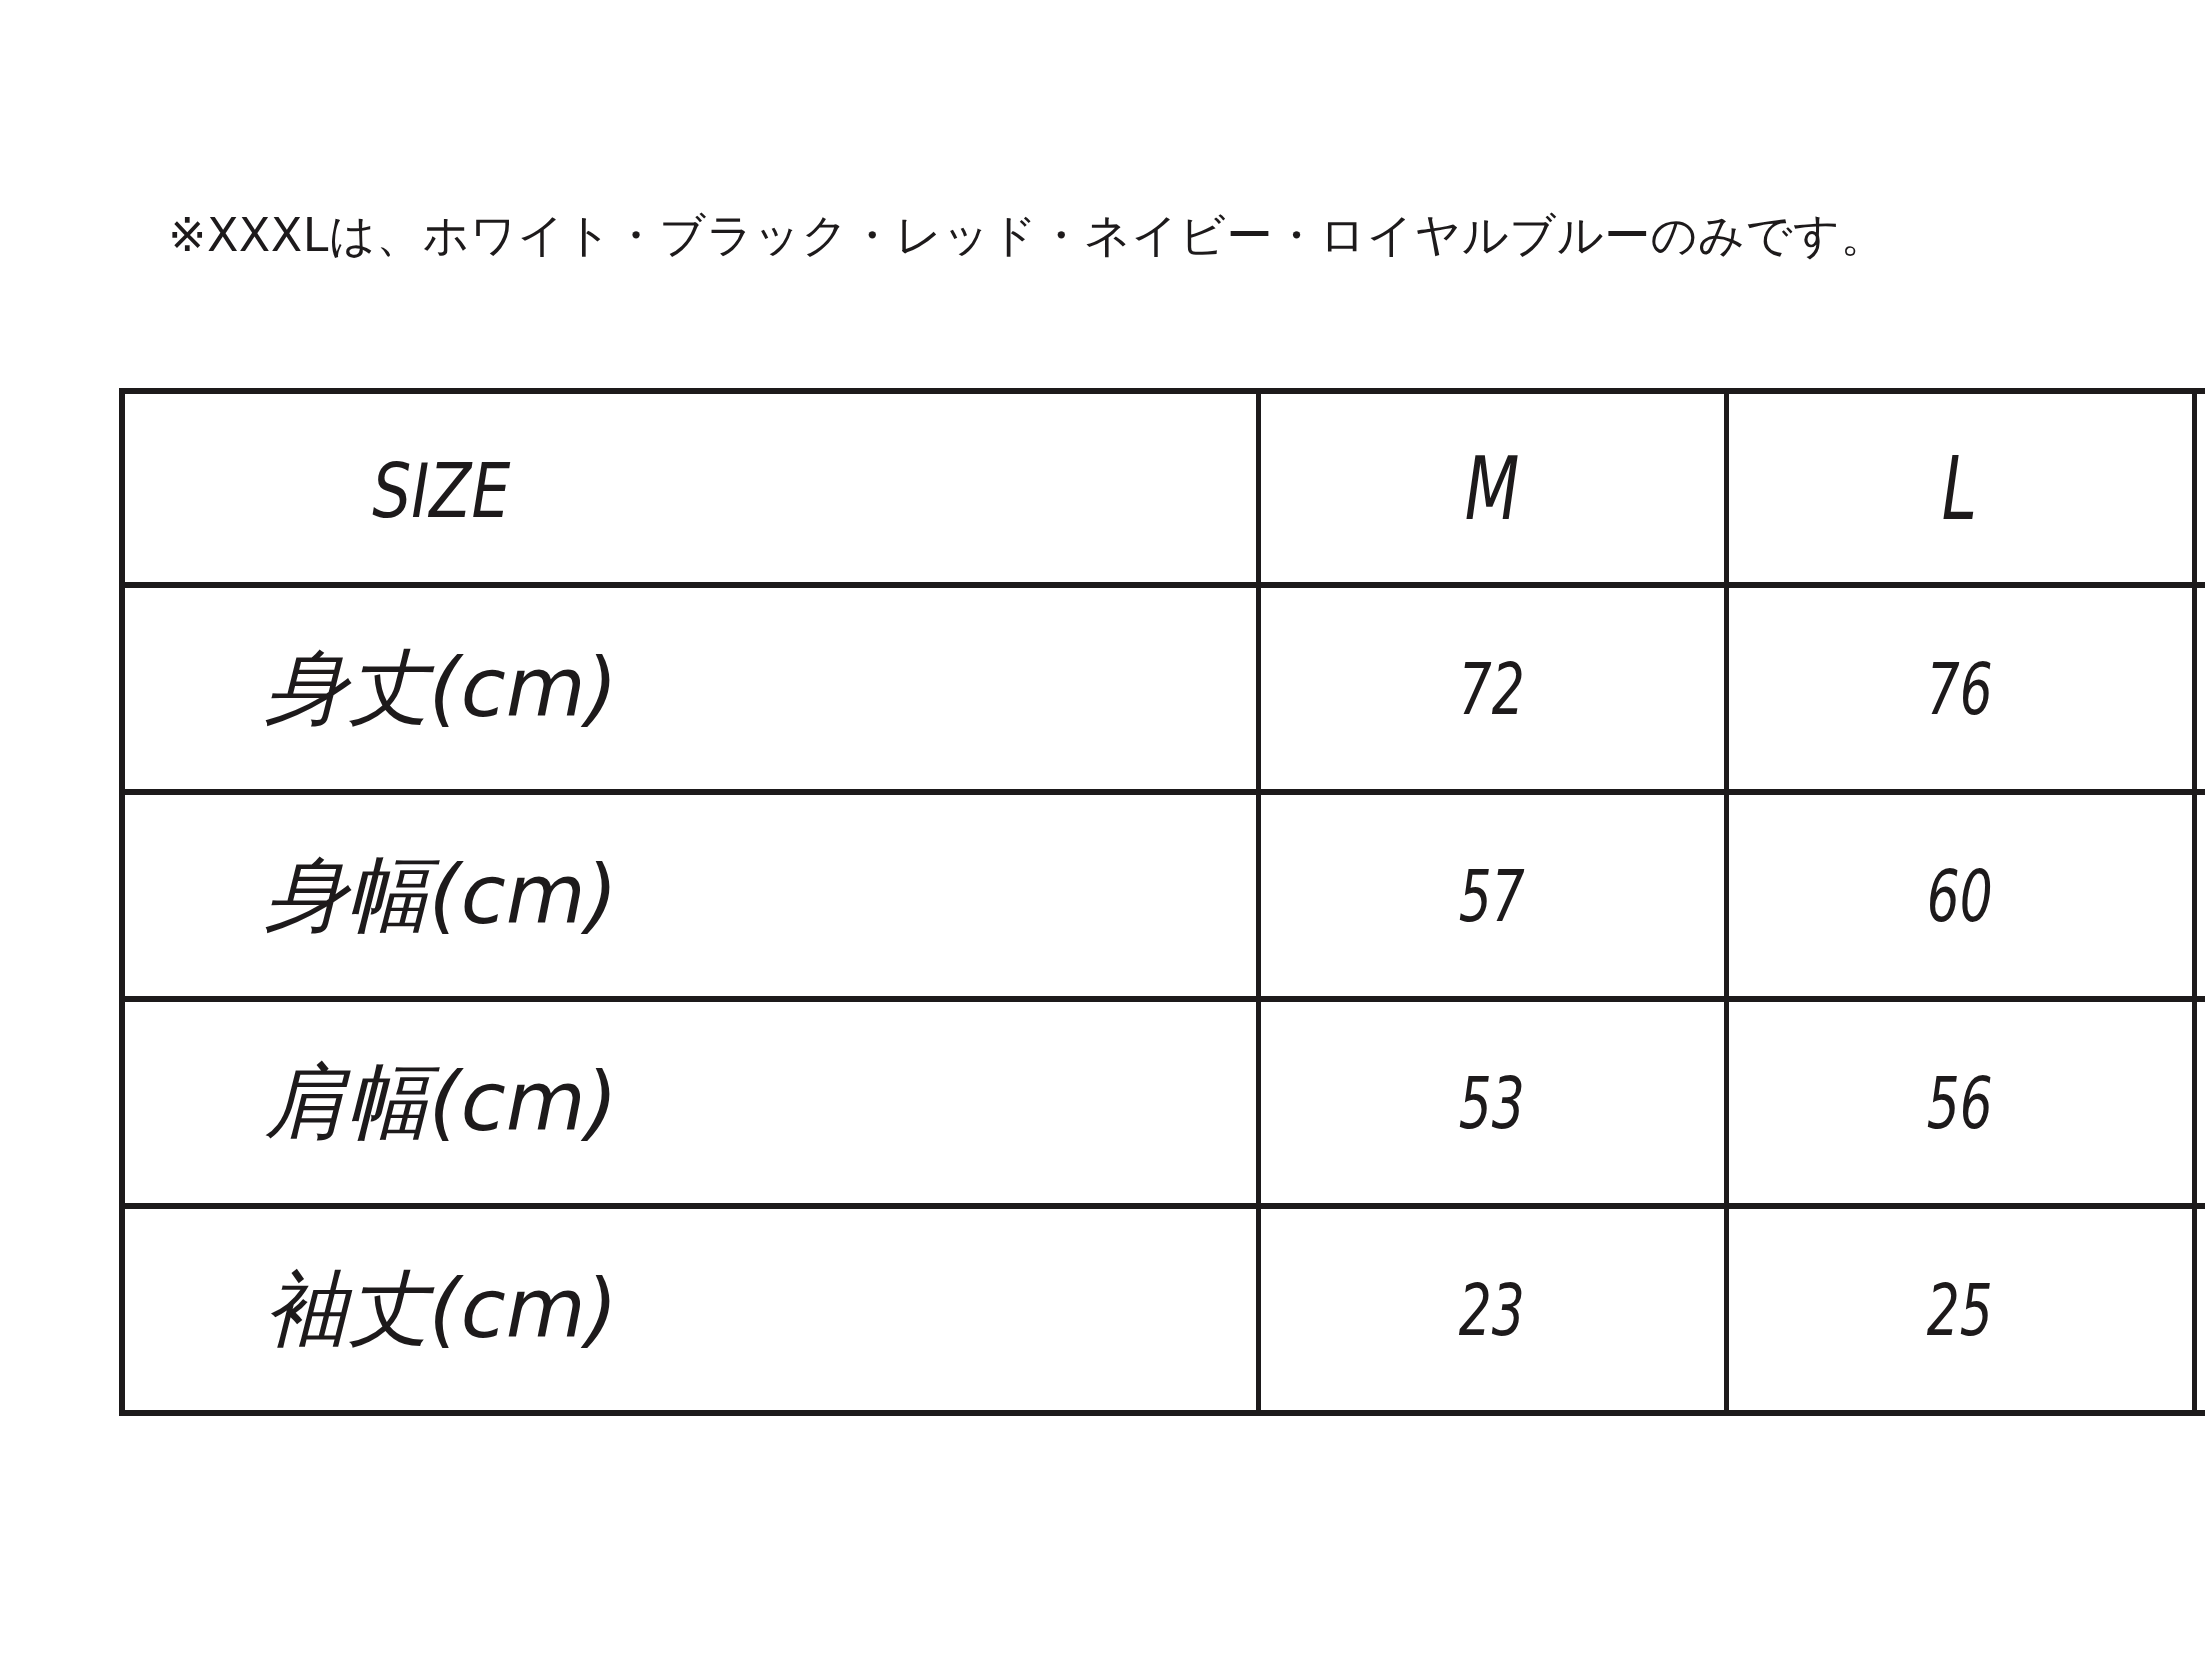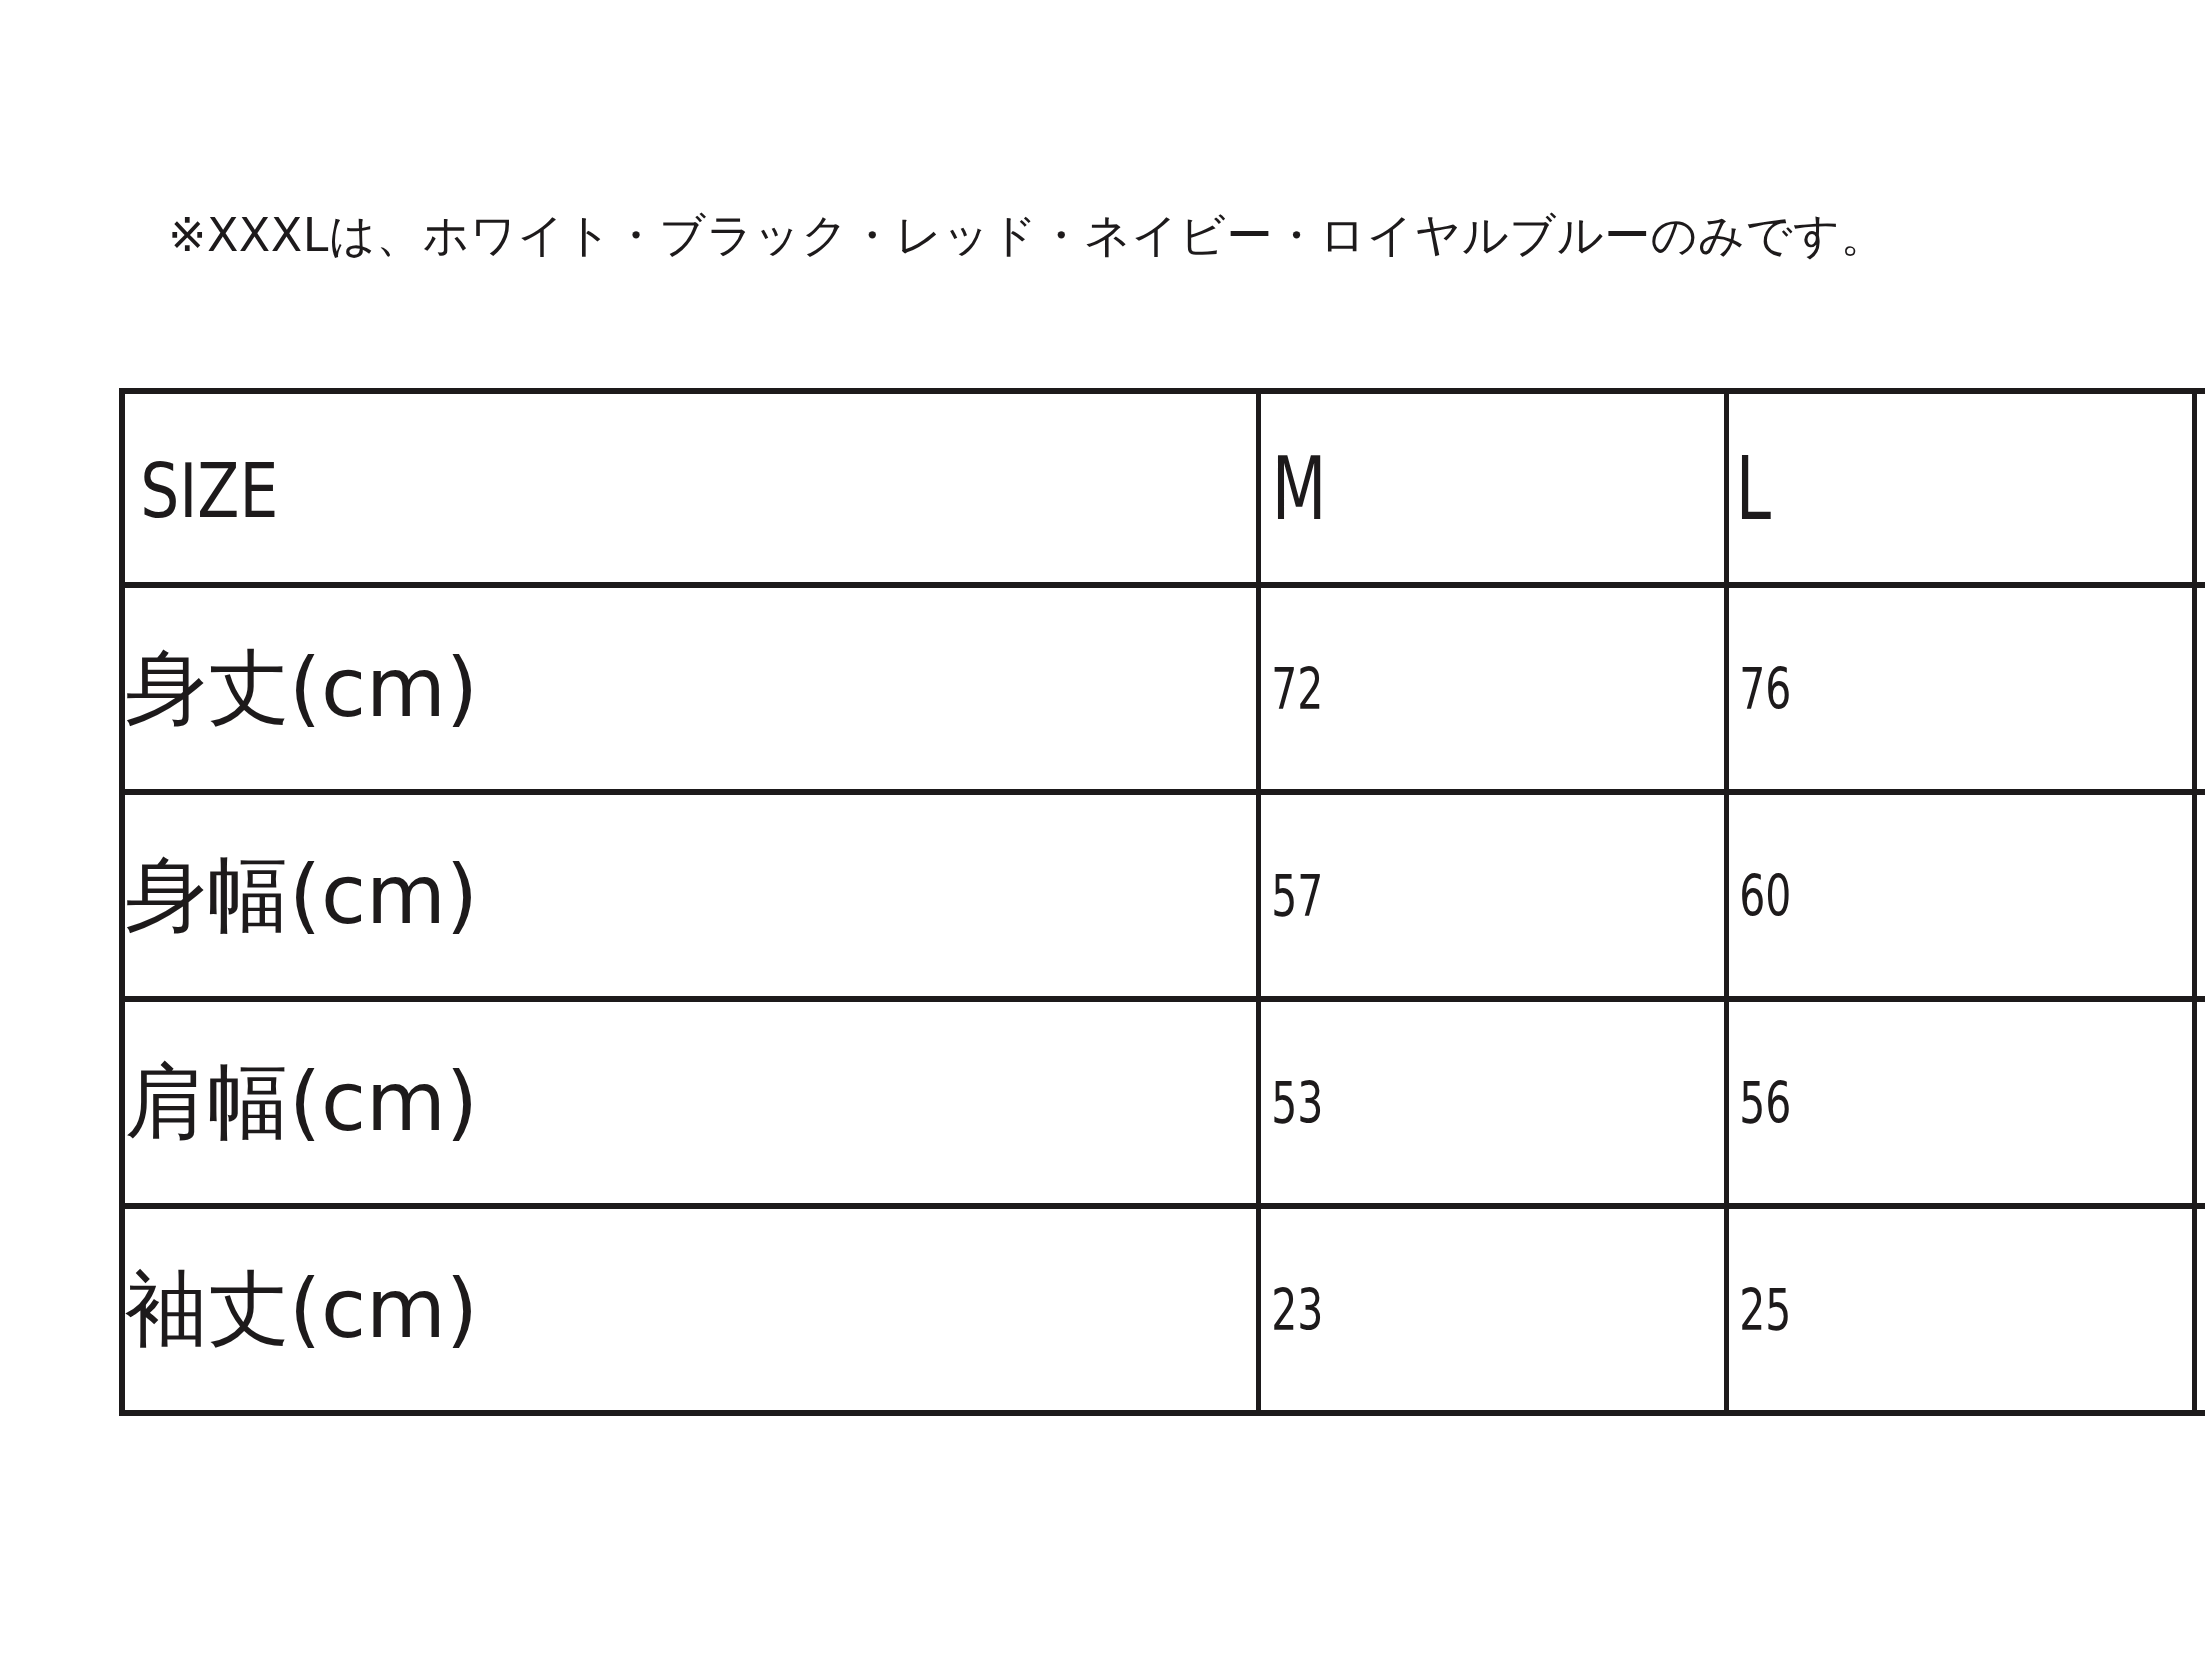--- a/index.html
+++ b/index.html
@@ -49,36 +49,37 @@
     height: 1023px;
     border-collapse: collapse;
     table-layout: fixed;
     border: 6.2px solid #1d1a1b;
   }
   .size-table th,
   .size-table td {
     border: 5.3px solid #1d1a1b;
     border-top-width: 6.2px;
     border-bottom-width: 6.2px;
-    text-align: left;
+    text-align: center;
     vertical-align: middle;
     padding: 0;
     font-weight: normal;
     overflow: hidden;
+    font-style: italic;
   }
   .size-table thead tr { height: 194px; }
   .size-table tbody tr { height: 207px; }
 
   
   .label-cell {
     padding-right: 498px !important;
     font-size: 82px;
   }
   .value-cell {
-    font-size: 57px;
+    font-size: 72px;
   }
   .col-head {
     font-size: 88px;
   }
 
   
   .cond {
     display: inline-block;
     transform: scaleX(0.72);
     transform-origin: center center;

